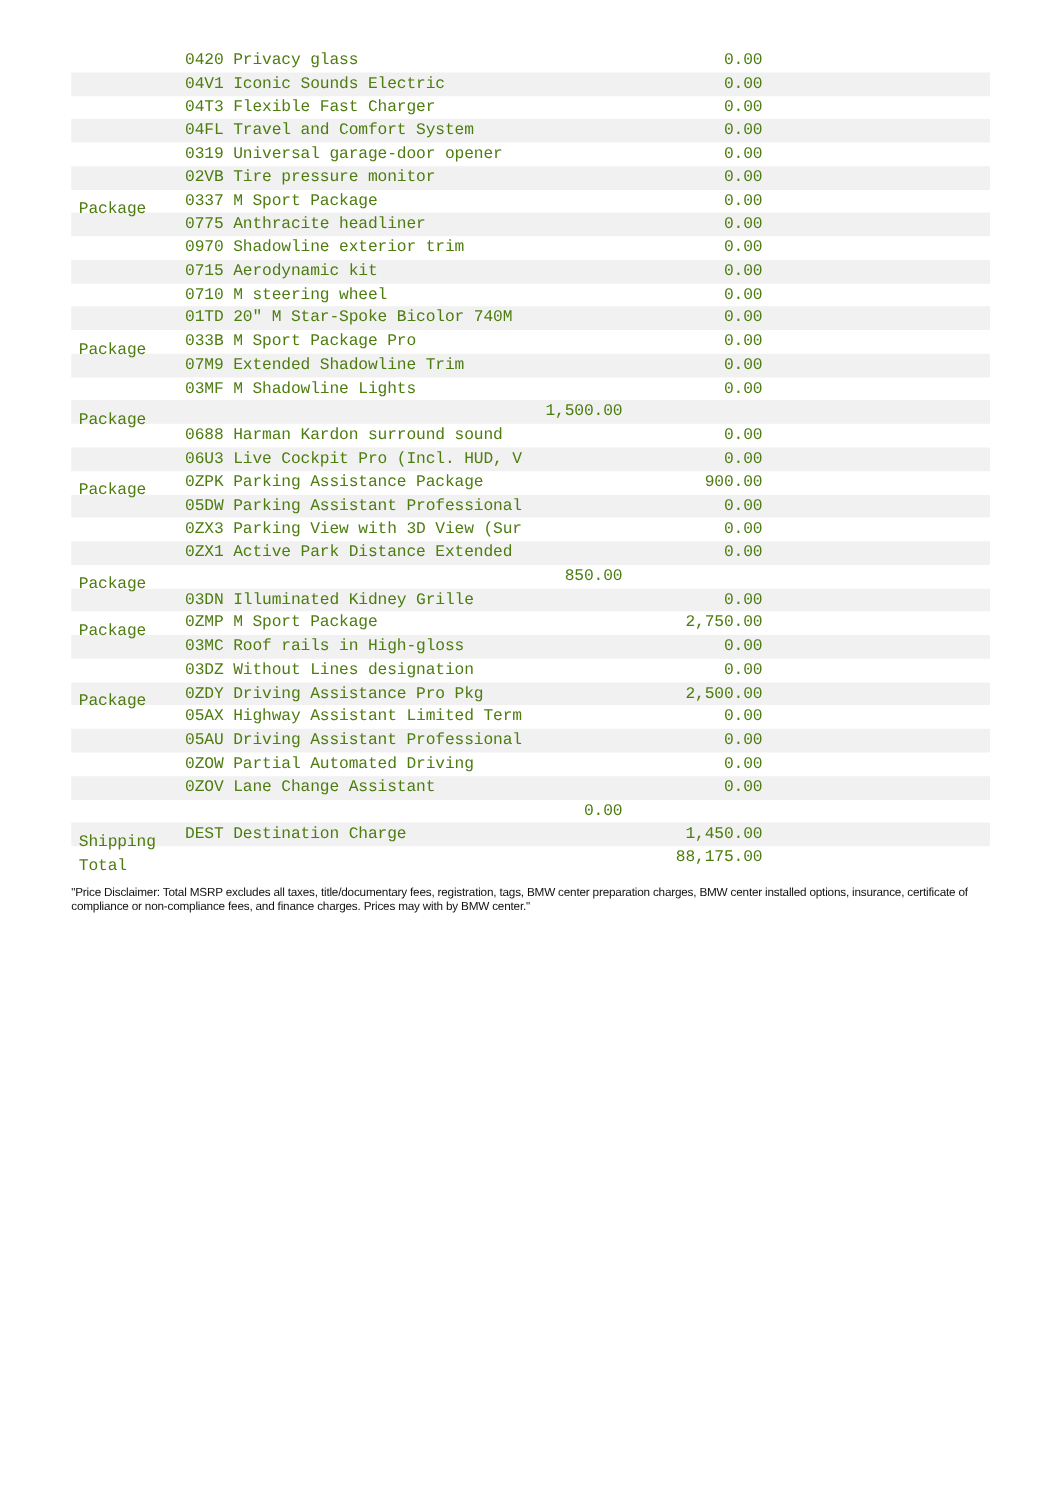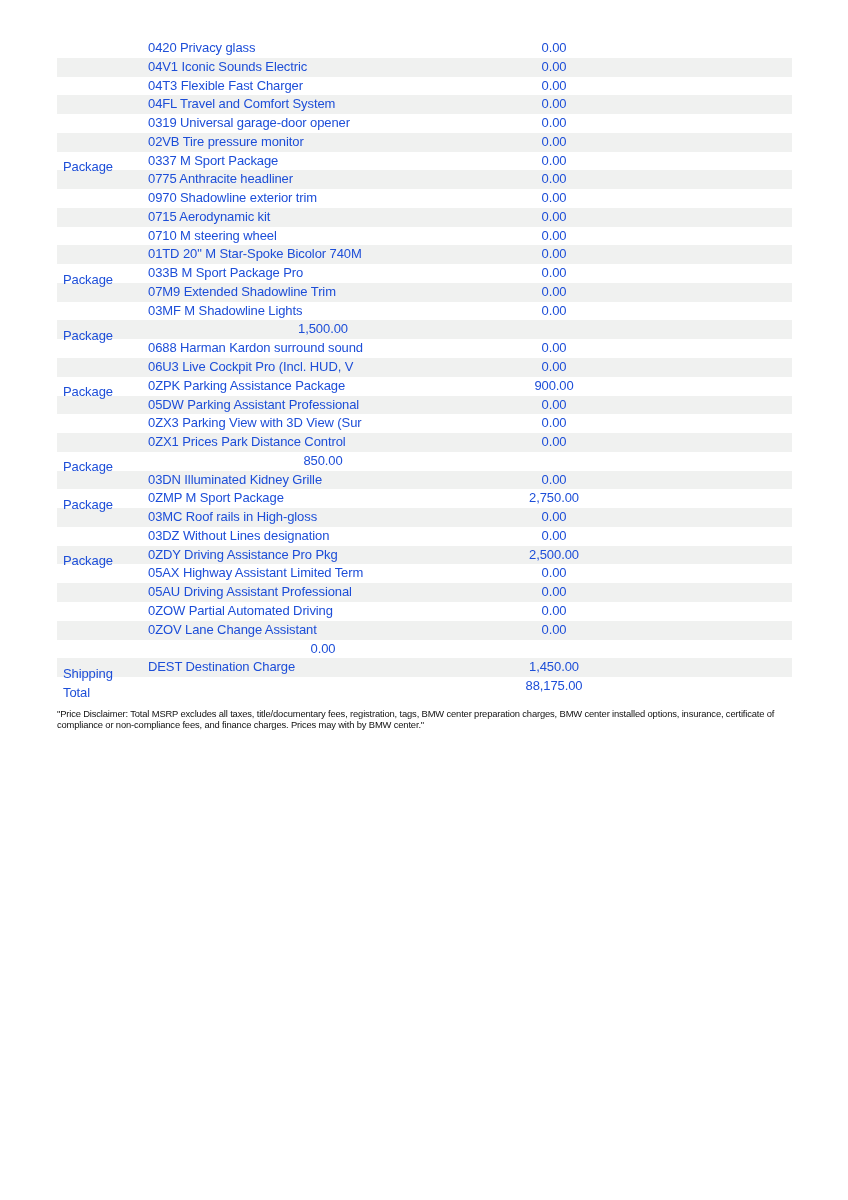--- a/index.html
+++ b/index.html
@@ -20,28 +20,29 @@
     left: 57px; top: 39px;
     width: 735px;
   }
   .row {
     display: grid;
     grid-template-columns: 91px 350px 112px 1fr;
     height: 18.77px;
     align-items: center;
     font-size: 13px;
     line-height: 18.77px;
-    color: #1d4ed8;
+    color: #4d7c0f;
     letter-spacing: -0.1px;
     white-space: nowrap;
+    font-family: Liberation Mono, monospace;
   }
   .row:nth-child(even) { background: #f0f1f0; }
   .cell-type  { padding-left: 6px; overflow: hidden; margin-top: 13px; }
   .cell-desc  { overflow: hidden; }
-  .cell-price { text-align: center; }
+  .cell-price { text-align: right; }
   .cell-fill  { }
   .disclaimer {
     position: absolute;
     left: 57px; top: 708px;
     width: 730px;
     font-size: 9.4px;
     line-height: 11.4px;
     color: #111111;
     letter-spacing: -0.15px;
   }
@@ -174,21 +175,21 @@
         <span class="cell-fill"></span>
       </div>
       <div class="row">
         <span class="cell-type"></span>
         <span class="cell-desc">0ZX3 Parking View with 3D View (Sur</span>
         <span class="cell-price">0.00</span>
         <span class="cell-fill"></span>
       </div>
       <div class="row">
         <span class="cell-type"></span>
-        <span class="cell-desc">0ZX1 Prices Park Distance Control</span>
+        <span class="cell-desc">0ZX1 Active Park Distance Extended</span>
         <span class="cell-price">0.00</span>
         <span class="cell-fill"></span>
       </div>
       <div class="row">
         <span class="cell-type">Package</span>
         <span class="cell-price">850.00</span>
         <span class="cell-fill"></span>
       </div>
       <div class="row">
         <span class="cell-type"></span>

